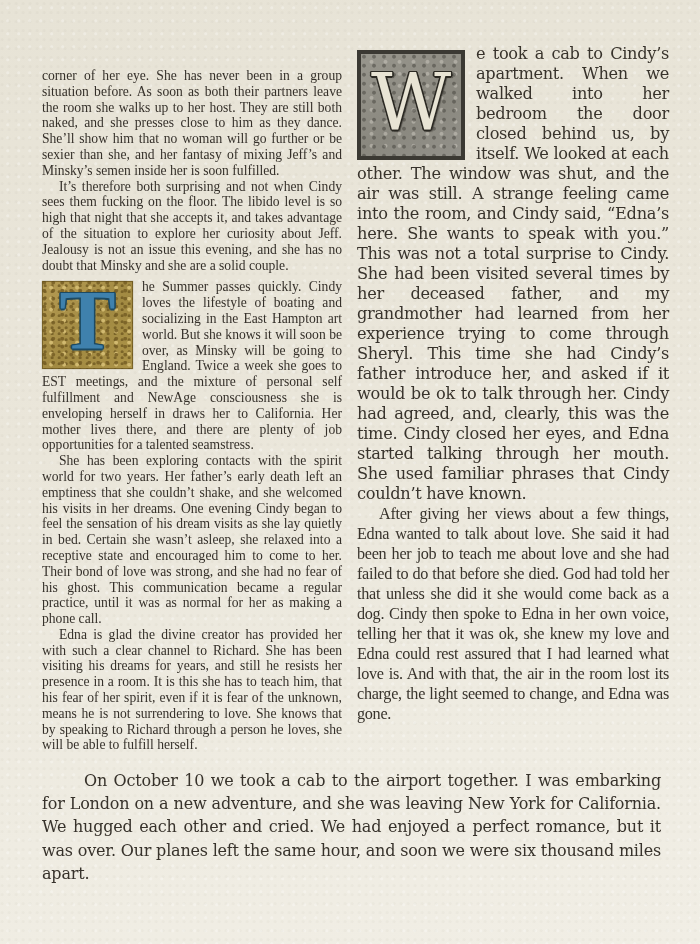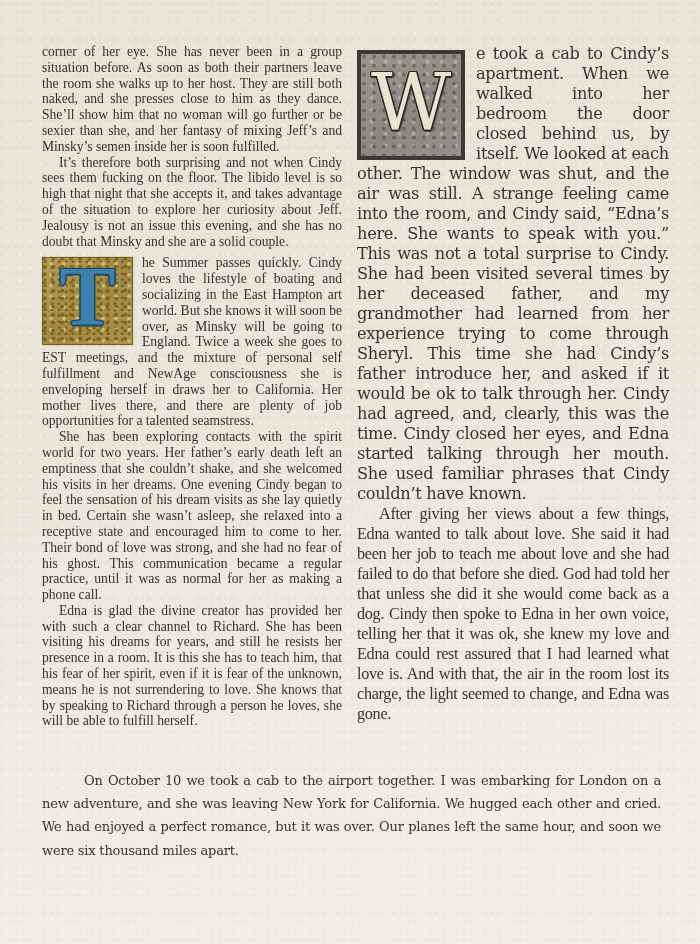--- a/index.html
+++ b/index.html
@@ -18,21 +18,21 @@
       radial-gradient(circle at 30% 40%, rgba(120,110,88,.045) 0 1px, transparent 2px),
       radial-gradient(circle at 70% 60%, rgba(255,255,255,.30) 0 1px, transparent 2px);
     background-size:7px 9px, 11px 13px;
   }
   .cols { position:absolute; left:42px; top:44px; width:627px; display:flex; gap:15px; }
   .col { }
   .col-left {
     width:300px;
     font-family:"Liberation Serif", serif;
     font-size:13.6px; line-height:15.8px;
-    text-align:justify; color:#35302a;
+    text-align:justify; color:#35302a;margin-top:24px;
   }
   .col-right {
     width:312px;
     font-family:"DejaVu Serif", serif;
     font-size:16.2px; line-height:20px;
     letter-spacing:-0.3px;
     text-align:justify; color:#38332c;
   }
   p { margin:0; }
   .col-left .indent  { text-indent:17px; }
@@ -71,21 +71,21 @@
   .dropcap-w .dc-letter {
     font-family:"DejaVu Serif", serif; font-size:78px; line-height:1;
     color:#e8e4d4; padding-bottom:6px;
     text-shadow:1.5px 0 #2b2923,-1.5px 0 #2b2923,0 1.5px #2b2923,0 -1.5px #2b2923,
                 1px 1px #2b2923,-1px -1px #2b2923,1px -1px #2b2923,-1px 1px #2b2923,
                 2px 2px 1px rgba(40,38,32,.55);
   }
   .footer-para {
     position:absolute; left:42px; top:769px; width:619px;
     font-family:"DejaVu Serif", serif;
-    font-size:13px; line-height:23.2px; letter-spacing:-0.2px;
+    font-size:16px; line-height:23.2px; letter-spacing:-0.2px;
     text-align:justify; text-indent:42px; color:#37322b;
   }
 </style>
 </head>
 <body>
 
 <div class="page">
   <div class="cols">
 
     <div class="col col-left">

